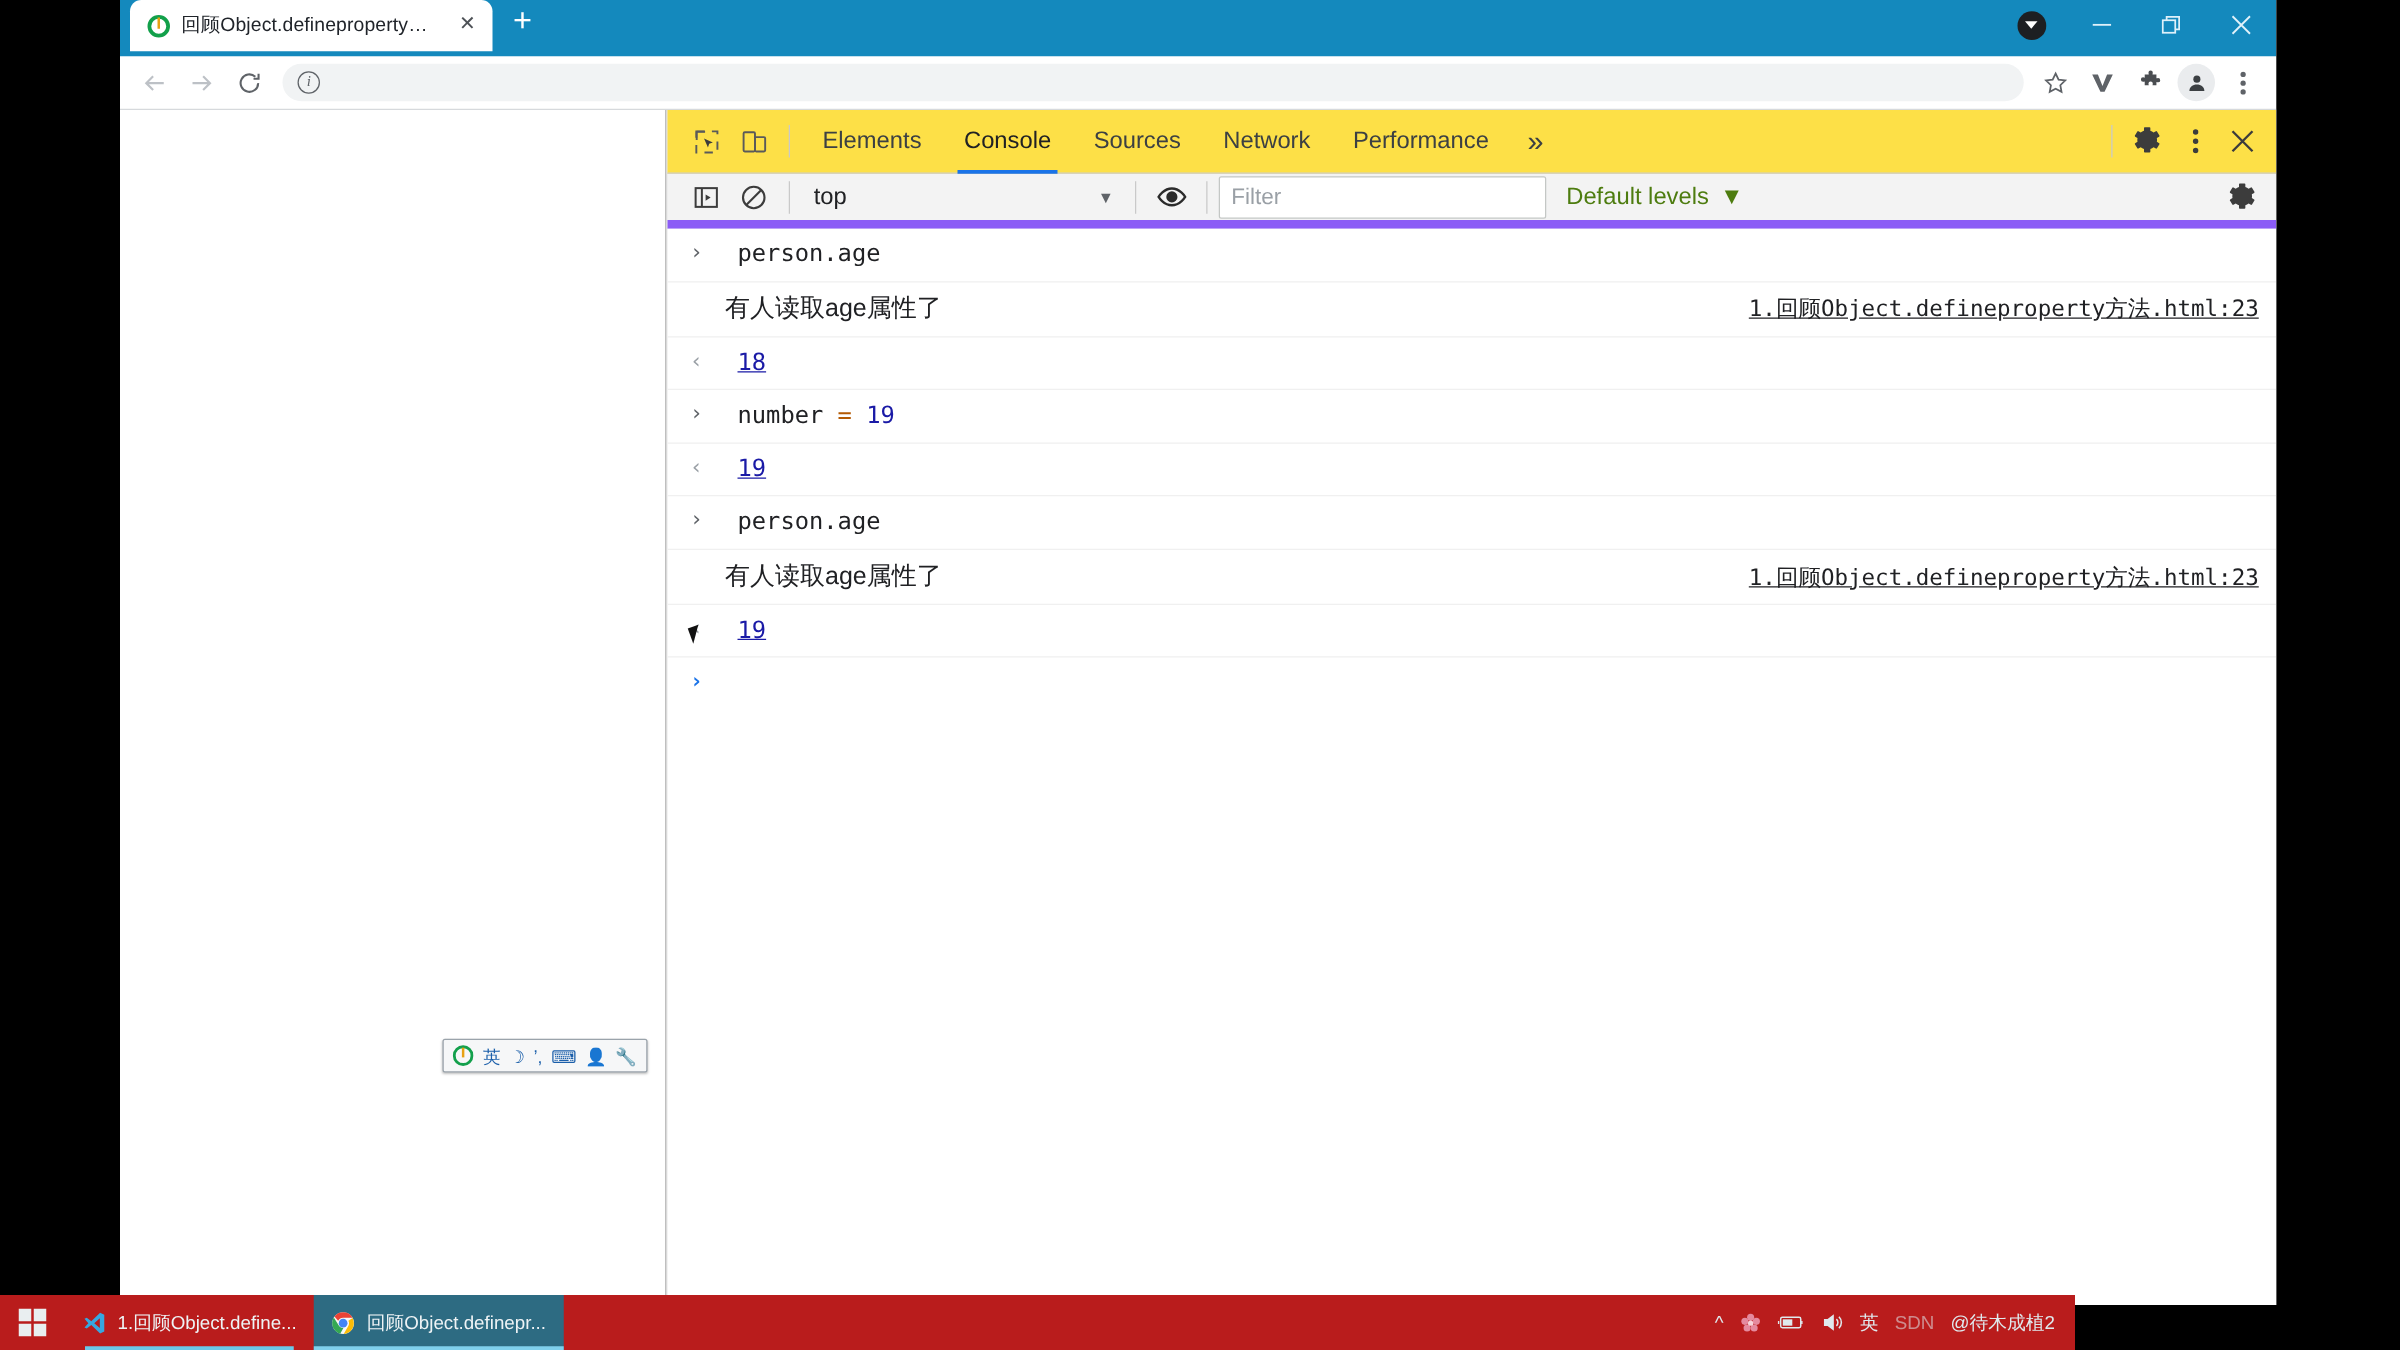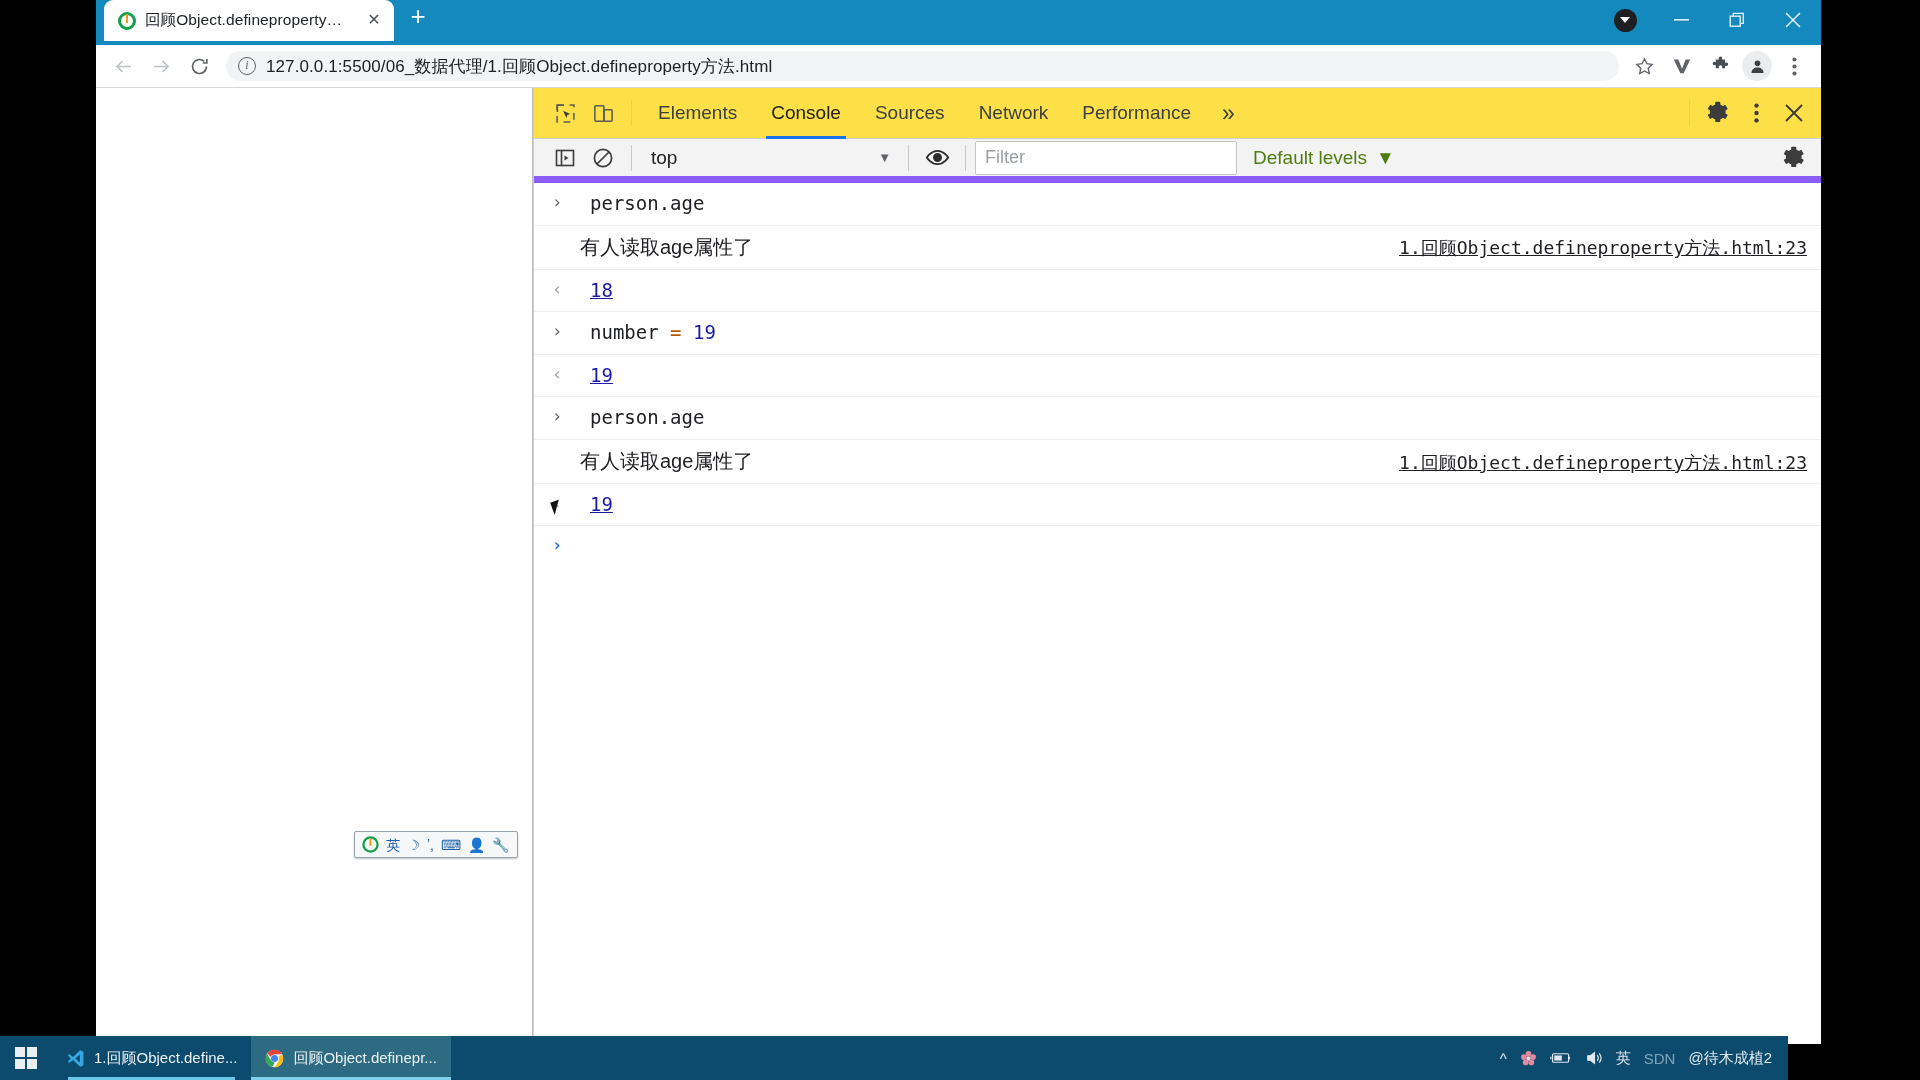--- a/index.html
+++ b/index.html
@@ -203,22 +203,22 @@
 
   .fake-cursor {
     position: absolute; width: 0; height: 0;
     border-left: 9px solid #111; border-right: 5px solid transparent;
     border-bottom: 13px solid transparent; border-top: 0;
     transform: rotate(-20deg);
   }
 
   
   #taskbar {
-    position: absolute; left: 0; bottom: 0; width: 1788px; height: 44px;
-    background: #0c4a6e; display: flex; align-items: center;
+    position: absolute; left: 0; bottom: 0; width: 1660px; height: 44px;
+    background: #b91c1c; display: flex; align-items: center;
   }
   .start-btn {
     width: 52px; height: 44px; display: flex; align-items: center;
     justify-content: center; cursor: pointer;
   }
   .win-logo { display: grid; grid-template-columns: 10px 10px; grid-template-rows: 10px 10px; gap: 2.5px; }
   .win-logo i { background: #e9eef0; display: block; }
   .task-item {
     height: 44px; display: flex; align-items: center; gap: 9px;
     padding: 0 14px; cursor: pointer; position: relative;
@@ -293,21 +293,20 @@
       </div>
       <div class="nav-icon">
         <svg width="21" height="21" viewBox="0 0 24 24" fill="none" stroke="currentColor" stroke-width="1.9">
           <path d="M20 12a8 8 0 1 1-2.6-5.9"></path>
             <path d="M20.4 3.4V8h-4.6"></path>
         </svg>
       </div>
 
       <div class="omnibox">
         <span class="omni-info">i</span>
-        <span class="omni-url">127.0.0.1:5500/06_数据代理/1.回顾Object.defineproperty方法.html</span>
       </div>
 
       <div class="toolbar-right">
         <div class="nav-icon">
           <svg width="21" height="21" viewBox="0 0 24 24" fill="none" stroke="#5f6368" stroke-width="1.6">
             <path d="M12 3.2l2.7 5.6 6.1.8-4.5 4.3 1.1 6.1L12 17.1 6.6 20l1.1-6.1L3.2 9.6l6.1-.8z"></path>
           </svg>
         </div>
         <div class="nav-icon">
           <svg width="22" height="22" viewBox="0 0 24 24" fill="#5f6368">

